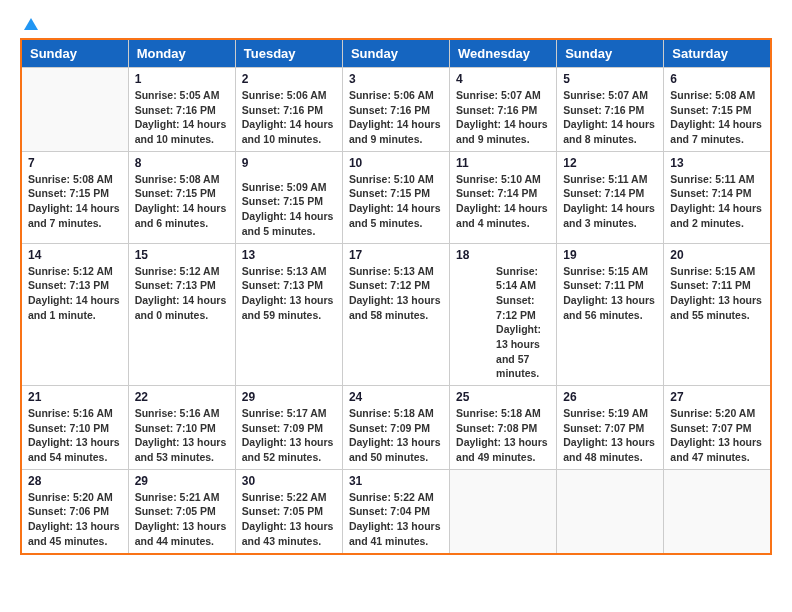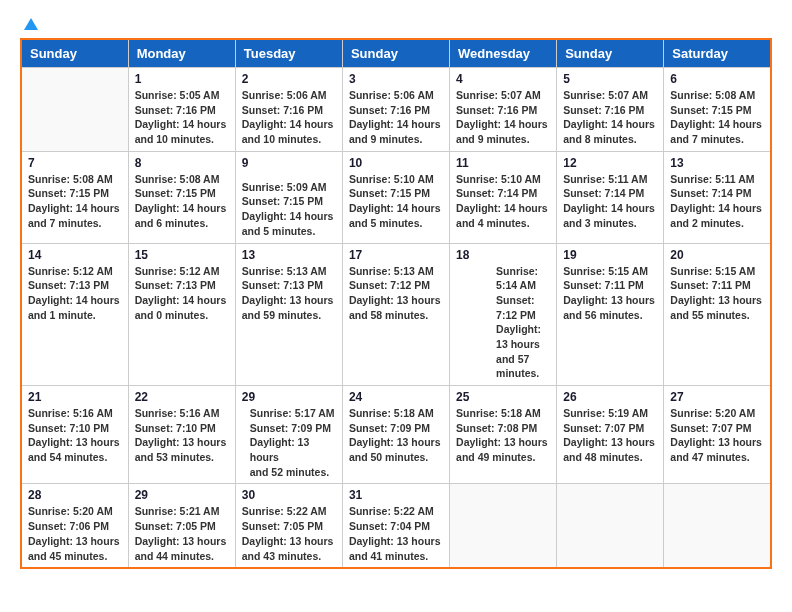--- a/index.html
+++ b/index.html
@@ -263,21 +263,21 @@
         </td>
         <td>
           <span class="day-number">22</span>
           <div class="day-info" style="white-space: pre-line;">Sunrise: 5:16 AM
 Sunset: 7:10 PM
 Daylight: 13 hours
 and 53 minutes.</div>
         </td>
         <td>
           <span class="day-number">29</span>
-          <div class="day-info" style="white-space: pre-line; margin-left: 8px;">Sunrise: 5:17 AM
+          <div class="day-info" style="white-space: pre-line;">Sunrise: 5:17 AM
 Sunset: 7:09 PM
 Daylight: 13 hours
 and 52 minutes.</div>
         </td>
         <td>
           <span class="day-number">24</span>
           <div class="day-info" style="white-space: pre-line;">Sunrise: 5:18 AM
 Sunset: 7:09 PM
 Daylight: 13 hours
 and 50 minutes.</div>

